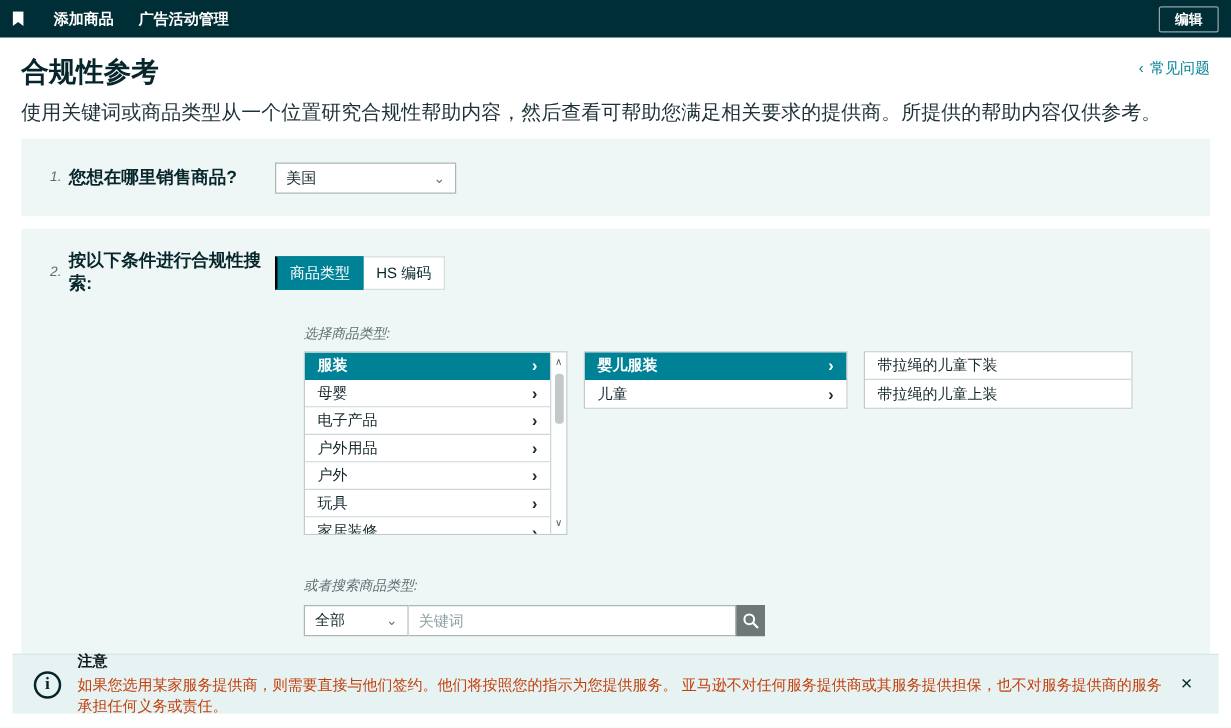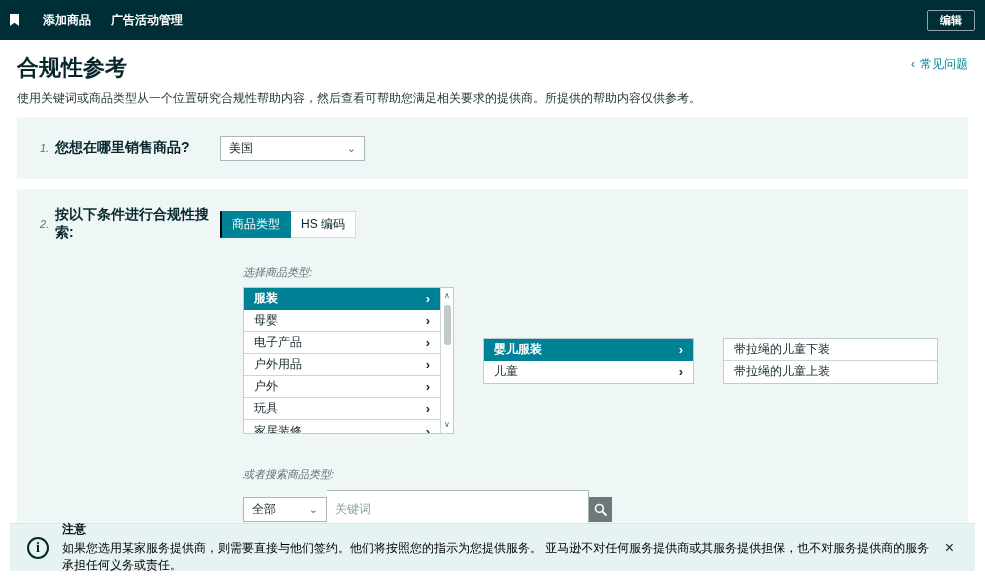--- a/index.html
+++ b/index.html
@@ -7,21 +7,21 @@
   body {
     font-family: "Liberation Sans", "DejaVu Sans", sans-serif;
     background: #ffffff;
     color: #002f36;
     overflow: hidden;
   }
   .screen { width: 985px; height: 582px; position: relative; background:#fff; }
 
   
   .topbar {
-    height: 40px; background: #002e36; display: flex; align-items: center;
+    height: 30px; background: #002e36; display: flex; align-items: center;
     padding: 0 10px; color: #ffffff;
   }
   .bookmark {
     width: 9px; height: 12px; background: #ffffff; margin-right: 24px;
     clip-path: polygon(0 0, 100% 0, 100% 100%, 50% 72%, 0 100%);
   }
   .topnav-item { font-size: 12px; font-weight: bold; color: #ffffff; margin-right: 20px; cursor: pointer; }
   .edit-btn {
     margin-left: auto; font-size: 11px; color: #ffffff; background: transparent;
     border: 1px solid #93a5a8; border-radius: 2px; padding: 2px 12px; cursor: pointer;
@@ -38,21 +38,21 @@
   .crumb-arrow { color: #6b7b7d; font-size: 12px; }
   .crumb-item { color: #08333b; font-weight: bold; cursor: pointer; padding: 5px 0 3px; }
   .crumb-item.active { border-bottom: 2px solid #008296; }
 
   
   .main { padding: 0 17px; }
   .page-head { display: flex; align-items: flex-start; margin-top: 13px; }
   .page-title { font-size: 22px; font-weight: bold; color: #06262c; }
   .faq-link { margin-left: auto; font-size: 12px; color: #008296; cursor: pointer; margin-top: 3px; }
   .faq-link .chev { margin-right: 5px; font-size: 12px; }
-  .page-desc { font-size: 12px; color: #1d3136; margin-top: 7px; }
+  .page-desc { font-size: 16px; color: #1d3136; margin-top: 7px; }
 
   
   .card { background: #eff6f6; margin-top: 10px; }
   .card-row { display: flex; align-items: center; }
   .step-num { font-size: 11px; font-style: italic; color: #5d6f71; width: 38px; padding-left: 23px; flex: none; }
   .step-q { font-size: 14px; font-weight: bold; color: #06262c; width: 165px; flex: none; }
   .card1 { height: 62px; display: flex; align-items: center; }
 
   .select-box {
     background: #fff; border: 1px solid #aab7b8; height: 25px;
@@ -70,21 +70,21 @@
     background: #ffffff; color: #06262c; border: 1px solid #d5dddd; border-left: none;
   }
   .tab.selected { background: #008296; color: #ffffff; border: 1px solid #008296; }
   .tab:first-child { border-left: 2px solid #000000; }
 
   .step2-content { margin-left: 226px; }
   .field-label { font-size: 11px; font-style: italic; color: #5d6f71; }
   .lbl-select { margin-top: 23px; }
   .lbl-search { margin-top: 33px; }
 
-  .columns { display: flex; gap: 29px; margin-top: 7px; align-items: center; }
+  .columns { display: flex; gap: 13px; margin-top: 7px; align-items: flex-start; }
   .listbox { background: #ffffff; border: 1px solid #bfcbcc; }
   .list-col { width: 211px; }
   .list-col3 { width: 215px; }
   .list1-wrap { display: flex; height: 147px; overflow: hidden; }
   .list1-rows { flex: 1; overflow: hidden; }
   .lrow {
     height: 22px; display: flex; align-items: center; justify-content: space-between;
     padding: 0 10px; font-size: 12px; color: #16282c; background: #fff;
     border-bottom: 1px solid #ccd7d8; cursor: pointer;
   }
@@ -97,21 +97,21 @@
   }
   .sb-arrow { font-size: 8px; color: #555f60; height: 12px; line-height: 12px; cursor: pointer; }
   .sb-up { margin-top: 2px; }
   .sb-down { position: absolute; bottom: 2px; }
   .sb-thumb { width: 7px; height: 40px; background: #c3c9c9; border-radius: 3px; margin-top: 3px; cursor: grab; }
 
   
   .search-row { display: flex; margin-top: 8px; align-items: center; }
   .filter-select { width: 84px; flex: none; }
   .kw-input {
-    width: 262px; height: 38px; border: 1px solid #aab7b8; border-left: none;
+    width: 262px; height: 25px; border: 1px solid #aab7b8; border-left: none;
     font-size: 12px; padding: 0 8px; font-family: inherit; color: #8b5cf6; outline: none;
   }
   .kw-input::placeholder { color: #8fa0a2; }
   .search-btn {
     width: 23px; height: 25px; background: #6f7878; border: none; cursor: pointer;
     display: flex; align-items: center; justify-content: center; flex: none;
   }
 
   
   .notice {
@@ -120,21 +120,21 @@
     border-top: 1px solid #d8e8e8;
   }
   .info-icon {
     width: 22px; height: 22px; border: 2px solid #06262c; border-radius: 50%;
     display: flex; align-items: center; justify-content: center; flex: none;
     font-family: "Liberation Serif", "DejaVu Serif", serif;
     font-weight: bold; font-size: 14px; color: #06262c;
   }
   .notice-text { margin-left: 13px; }
   .notice-title { font-size: 12px; font-weight: bold; color: #0c1a1d; }
-  .notice-body { font-size: 12px; color: #000000; margin-top: 2px; }
+  .notice-body { font-size: 12px; color: #c2410c; margin-top: 2px; }
   .notice-close { margin-left: auto; font-size: 16px; color: #06262c; cursor: pointer; line-height: 1; padding: 0 4px; }
 </style>
 </head>
 <body>
 
 <div class="screen">
 
   <div class="topbar">
     <div class="bookmark"></div>
     <div class="topnav-item">添加商品</div>

